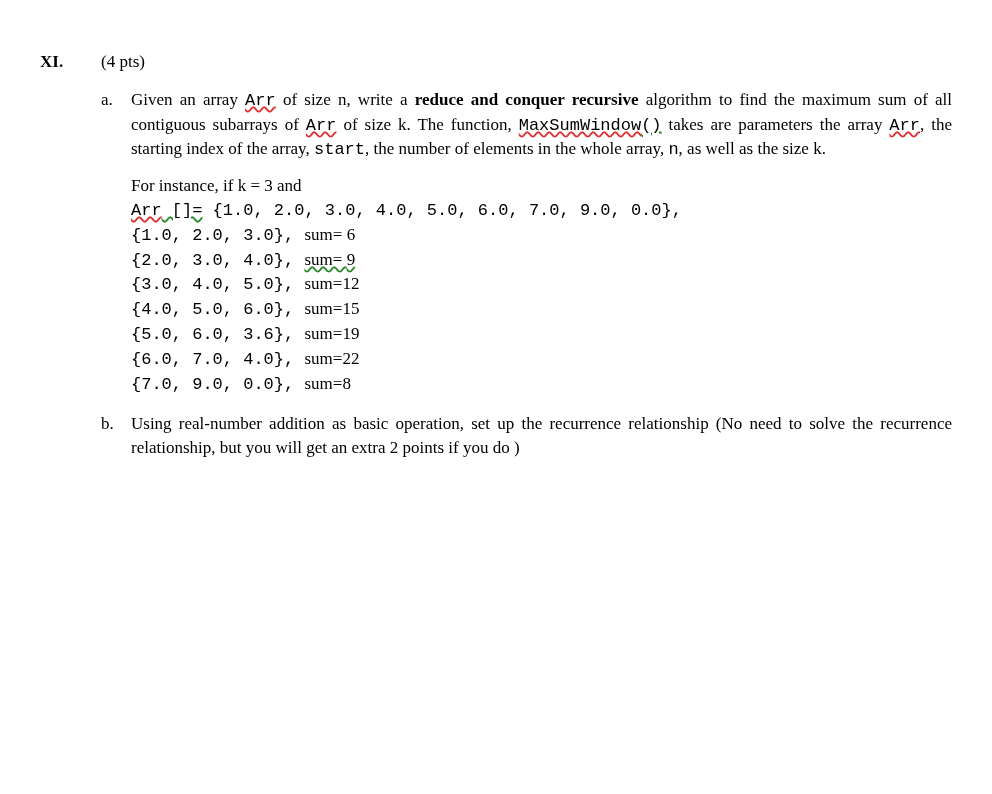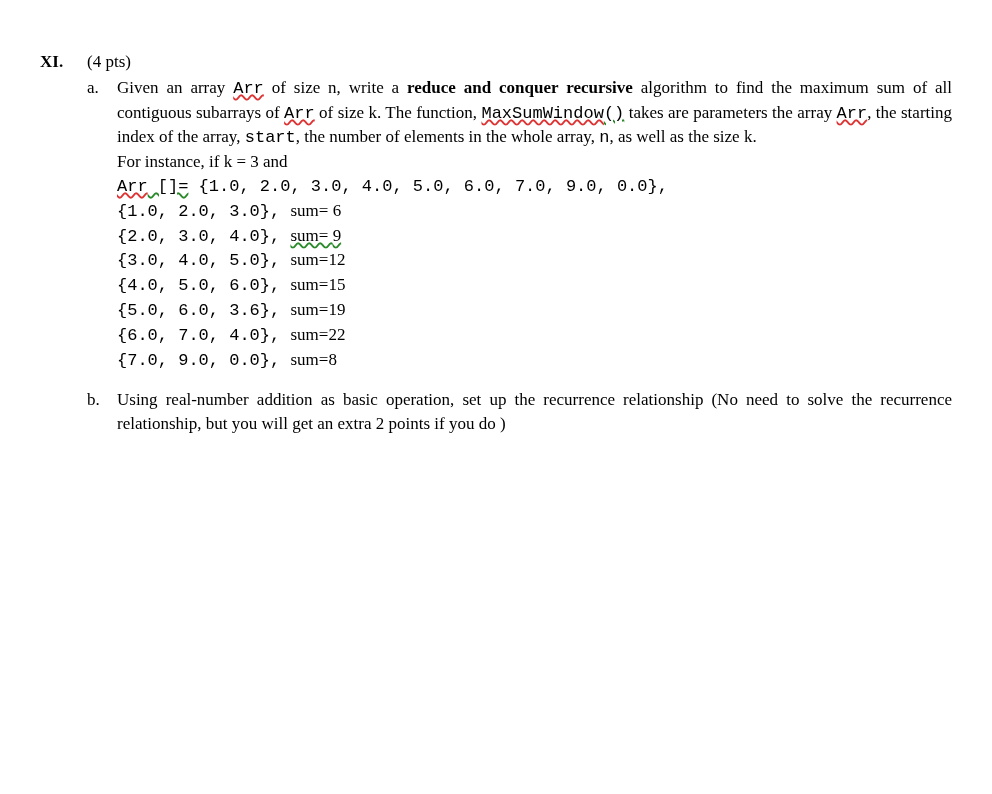--- a/index.html
+++ b/index.html
@@ -8,31 +8,31 @@
       line-height: 1.4;
       margin: 0;
       padding: 50px 40px;
       background: white;
       color: black;
       width: 992px;
       box-sizing: border-box;
     }
     .question-container {
       display: flex;
-      gap: 12px;
+      gap: 26px;
     }
     .question-number {
       font-weight: bold;
       min-width: 35px;
     }
     .question-body {
       flex: 1;
     }
     .points {
-      margin-bottom: 2px;
+      margin-bottom: 14px;
     }
     .sub-list {
       margin: 0;
       padding: 0;
       list-style: none;
     }
     .sub-item {
       display: flex;
       gap: 14px;
       margin-bottom: 16px;
@@ -51,20 +51,21 @@
     }
     .squiggle-red {
       text-decoration: underline wavy #d33;
       text-decoration-thickness: 1.5px;
     }
     .squiggle-green {
       text-decoration: underline wavy #2a8a2a;
       text-decoration-thickness: 1.5px;
     }
     .example-block {
+      margin-top: 12px;
     }
     .subarray-line {
       margin: 0;
     }
   </style>
 </head>
 <body>
 
 <div class="question-container">
 

